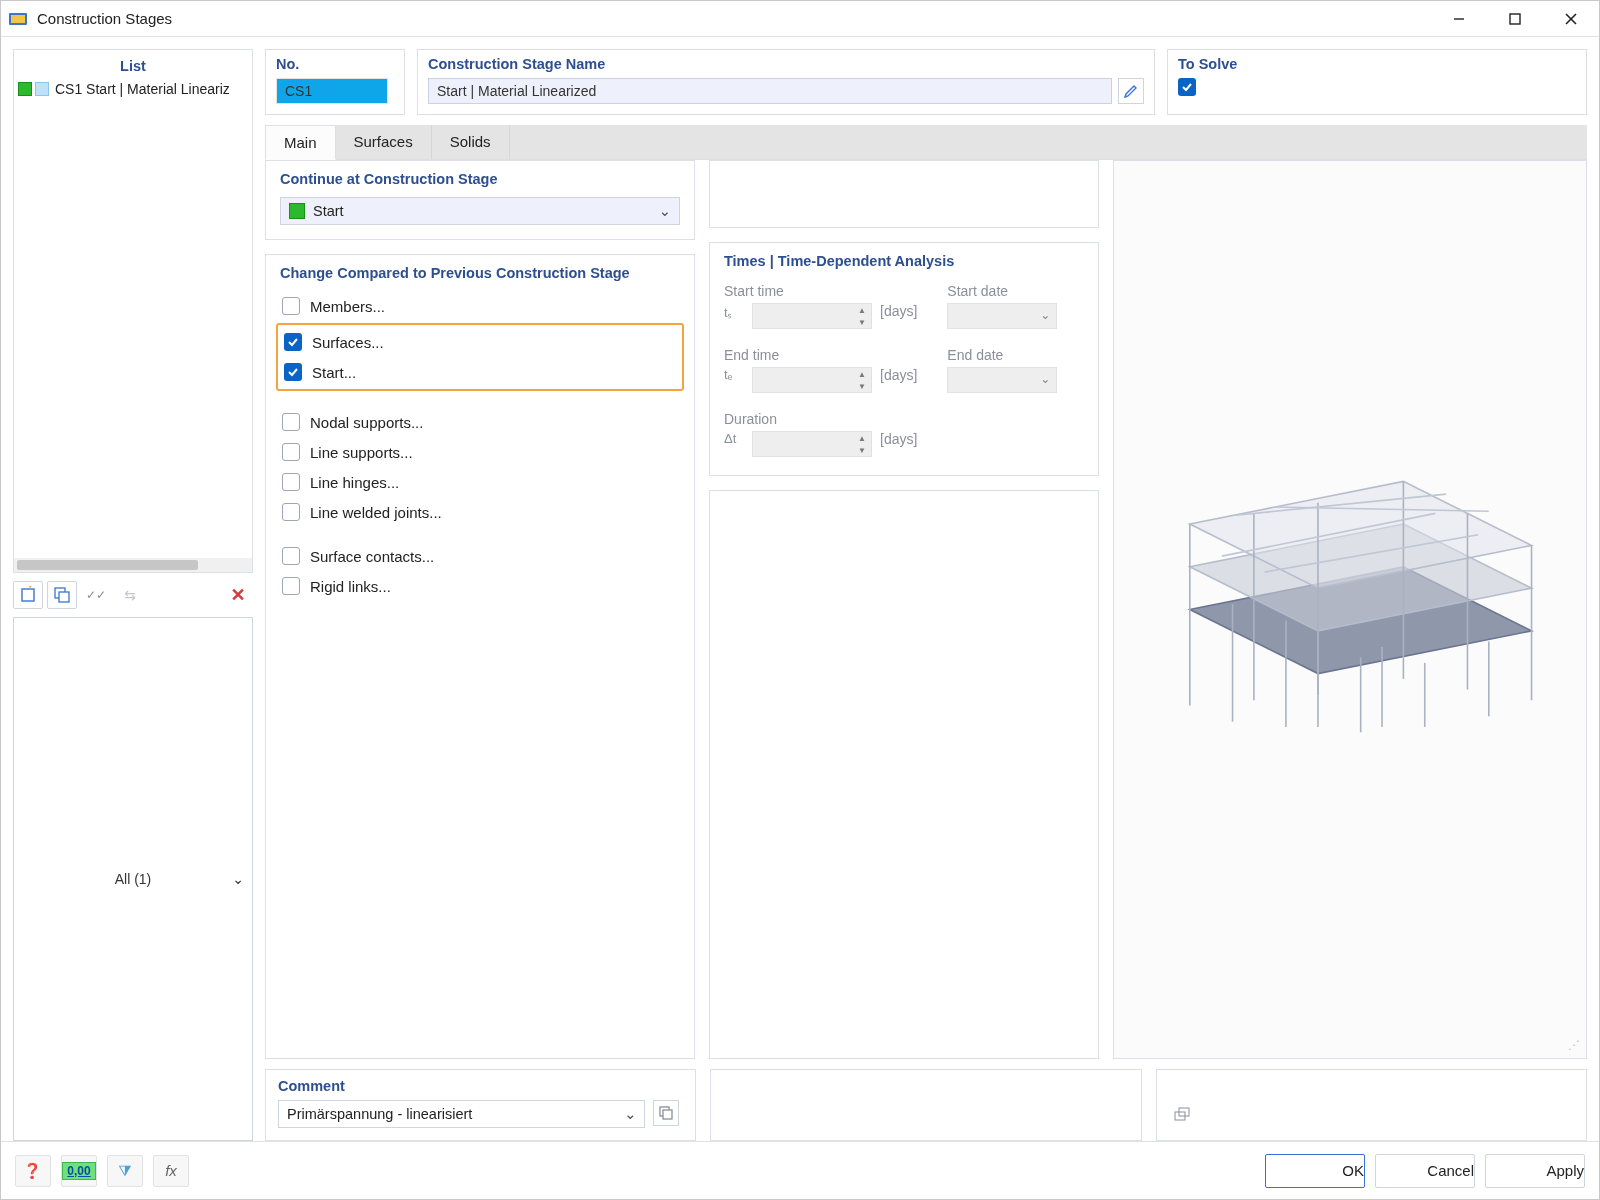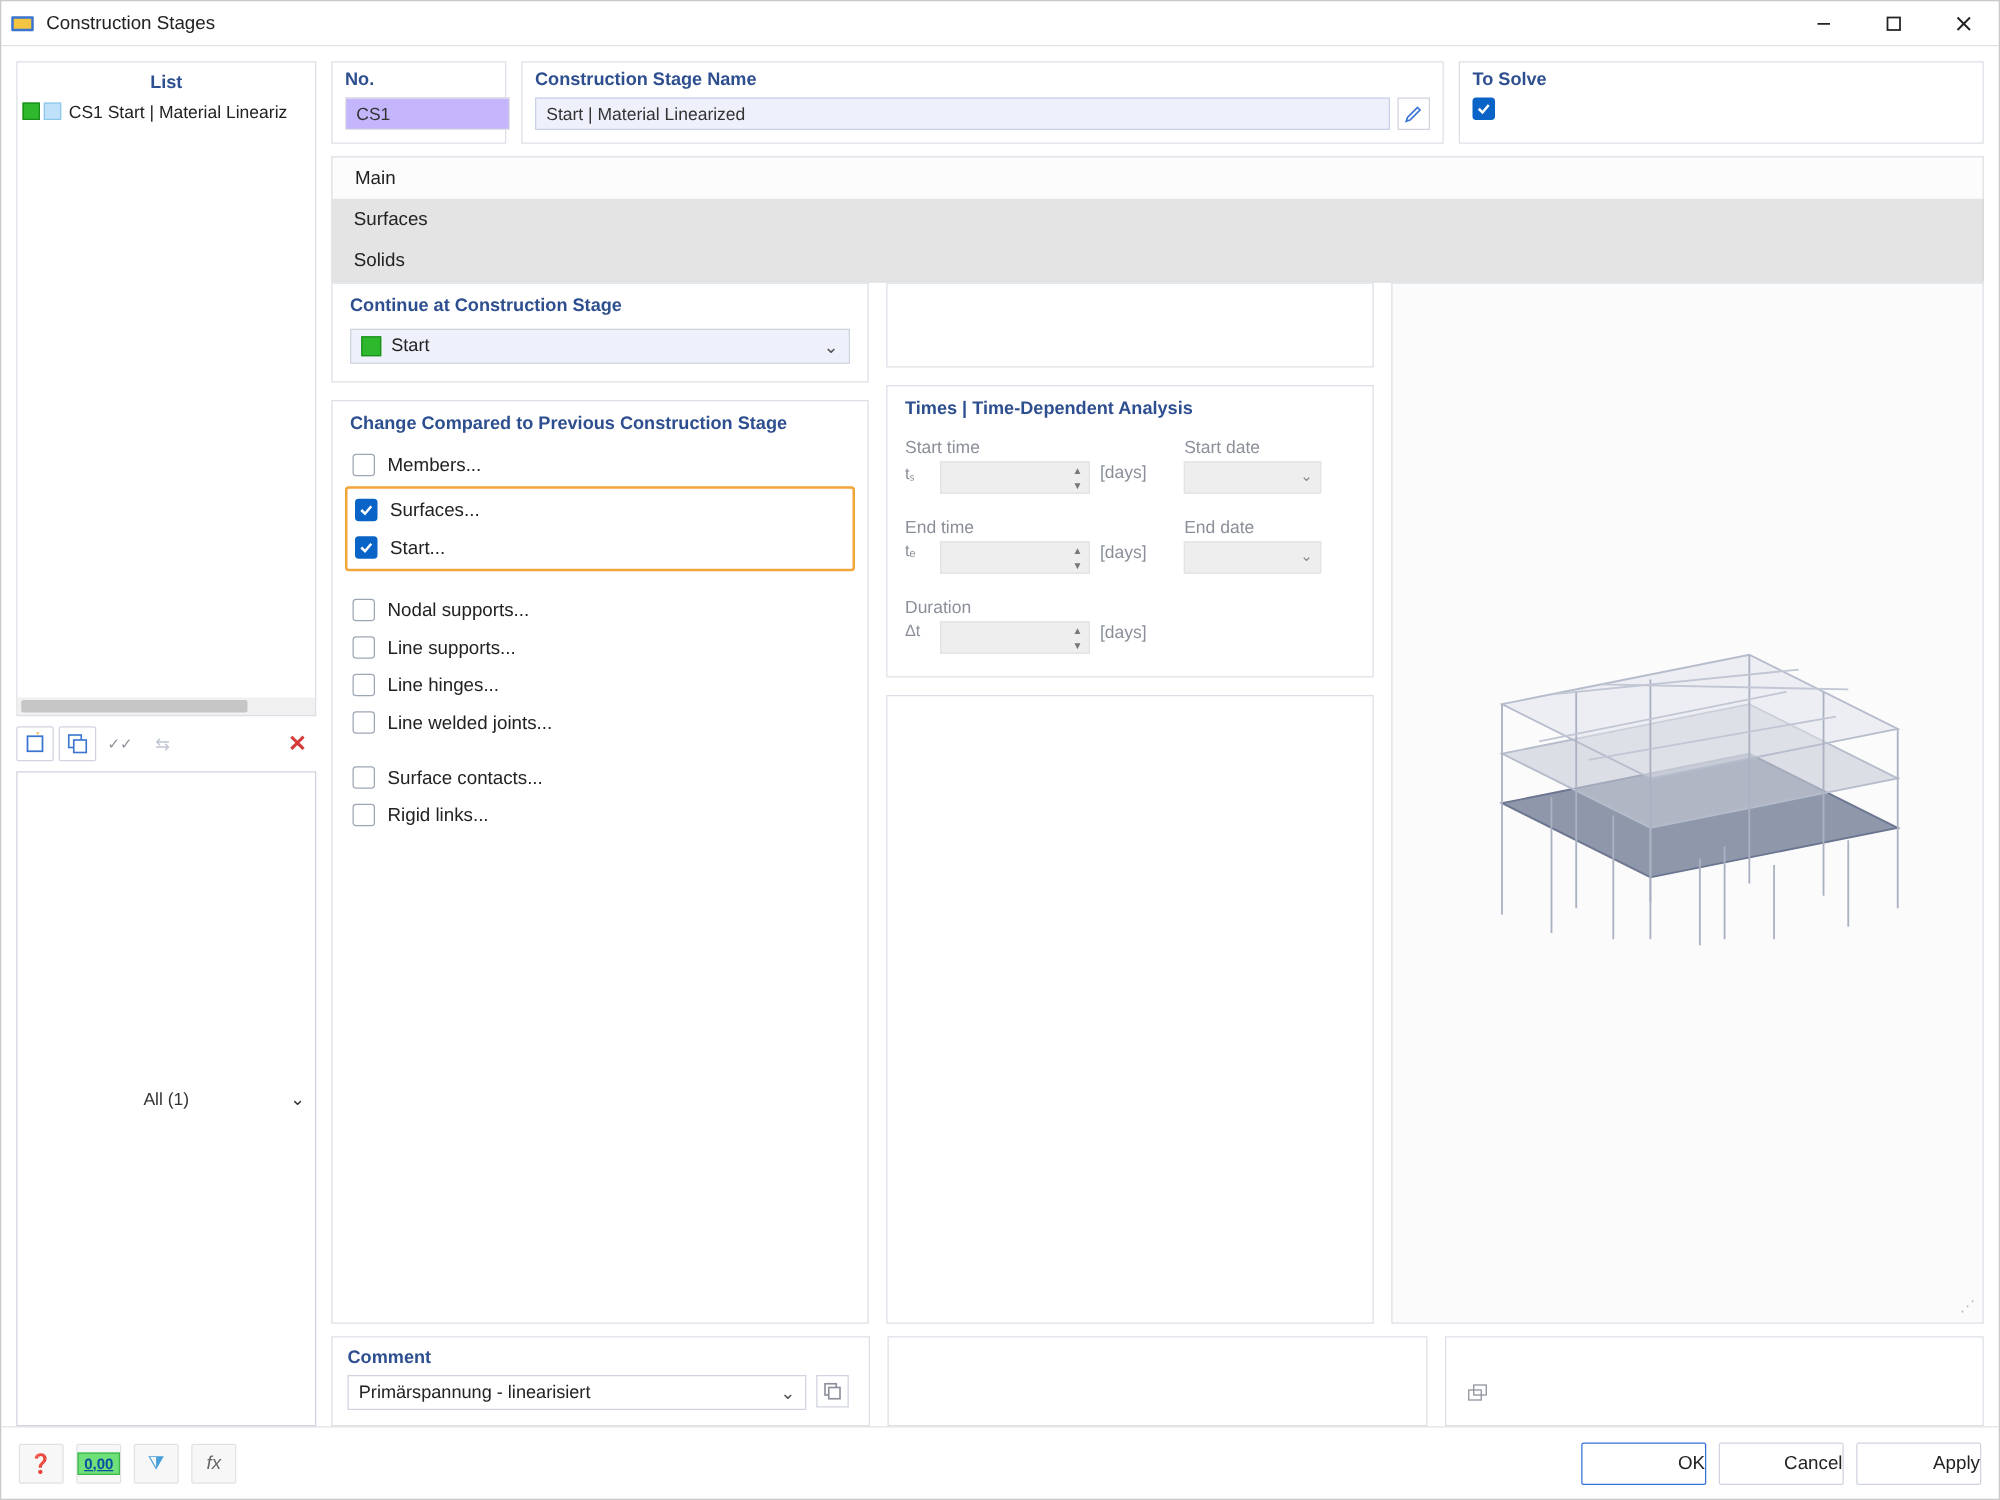--- a/index.html
+++ b/index.html
@@ -34,31 +34,31 @@
   .toolstrip { display:flex; align-items:center; gap:4px; padding:2px 0;}
   .tbtn { width:30px; height:28px; border:1px solid transparent; display:flex; align-items:center; justify-content:center; border-radius:2px;}
   .tbtn.boxed { border:1px solid #cfd4df;}
   .filtersel { flex:1; height:28px; border:1px solid #cfd4df; display:flex; align-items:center; justify-content:center; position:relative; font-size:14px; color:#333;}
   .filtersel .chev { position:absolute; right:8px;}
 
   
   .hdrrow { display:flex; gap:12px;}
   .hdrbox { border:1px solid #dcdfe5; padding:6px 10px 10px 10px;}
   .hdrbox .label { color:#2e4f8f; font-weight:600; font-size:14.5px; margin-bottom:6px;}
-  .smallinput { width:132px; height:26px; background:#c4b5fd; border:1px solid #e2e2e2; padding:0 8px; font-size:14px; color:#333; display:flex; align-items:center;}
+  .smallinput { width:112px; height:26px; background:#0ea5e9; border:1px solid #e2e2e2; padding:0 8px; font-size:14px; color:#333; display:flex; align-items:center;}
   .nameinput { height:26px; background:#eef1fb; border:1px solid #c9d0e8; padding:0 8px; font-size:14px; color:#333; display:flex; align-items:center; flex:1;}
   .namewrap { display:flex; gap:6px; align-items:center;}
   .iconbtn { width:26px; height:26px; border:1px solid #cfd4df; display:flex; align-items:center; justify-content:center;}
   .solvebox { min-width:420px;}
   .chk { width:18px; height:18px; background:#0a63c6; border-radius:3px; display:flex; align-items:center; justify-content:center;}
   .chk.off { background:#fff; border:1.5px solid #9da6b5;}
   .chk svg { stroke:#fff; }
 
   
-  .tabs { display:flex; border-bottom:1px solid #dcdfe5; background:#e4e4e4;flex-direction:column;}
+  .tabs { display:flex; border-bottom:1px solid #dcdfe5; background:#e4e4e4;}
   .tab { padding:8px 18px; font-size:15px; color:#222; background:#e4e4e4; border-right:1px solid #d6d6d6;}
   .tab.active { background:#fcfcfc; border-bottom:1px solid #fcfcfc; margin-bottom:-1px; border-top:1px solid #dcdfe5; border-left:1px solid #dcdfe5; border-right:1px solid #dcdfe5;}
   .tabs-wrap { display:flex; flex-direction:column; flex:1; min-height:0;}
 
   .tabcontent { flex:1; display:flex; gap:14px; padding:0; min-height:0;}
   .colA { width:430px; display:flex; flex-direction:column; gap:14px;}
   .colB { width:390px; display:flex; flex-direction:column; gap:14px;}
   .colC { flex:1; }
   .groupbox { border:1px solid #dcdfe5; background:#fff;}
   .groupbox.fill { flex:1;}

